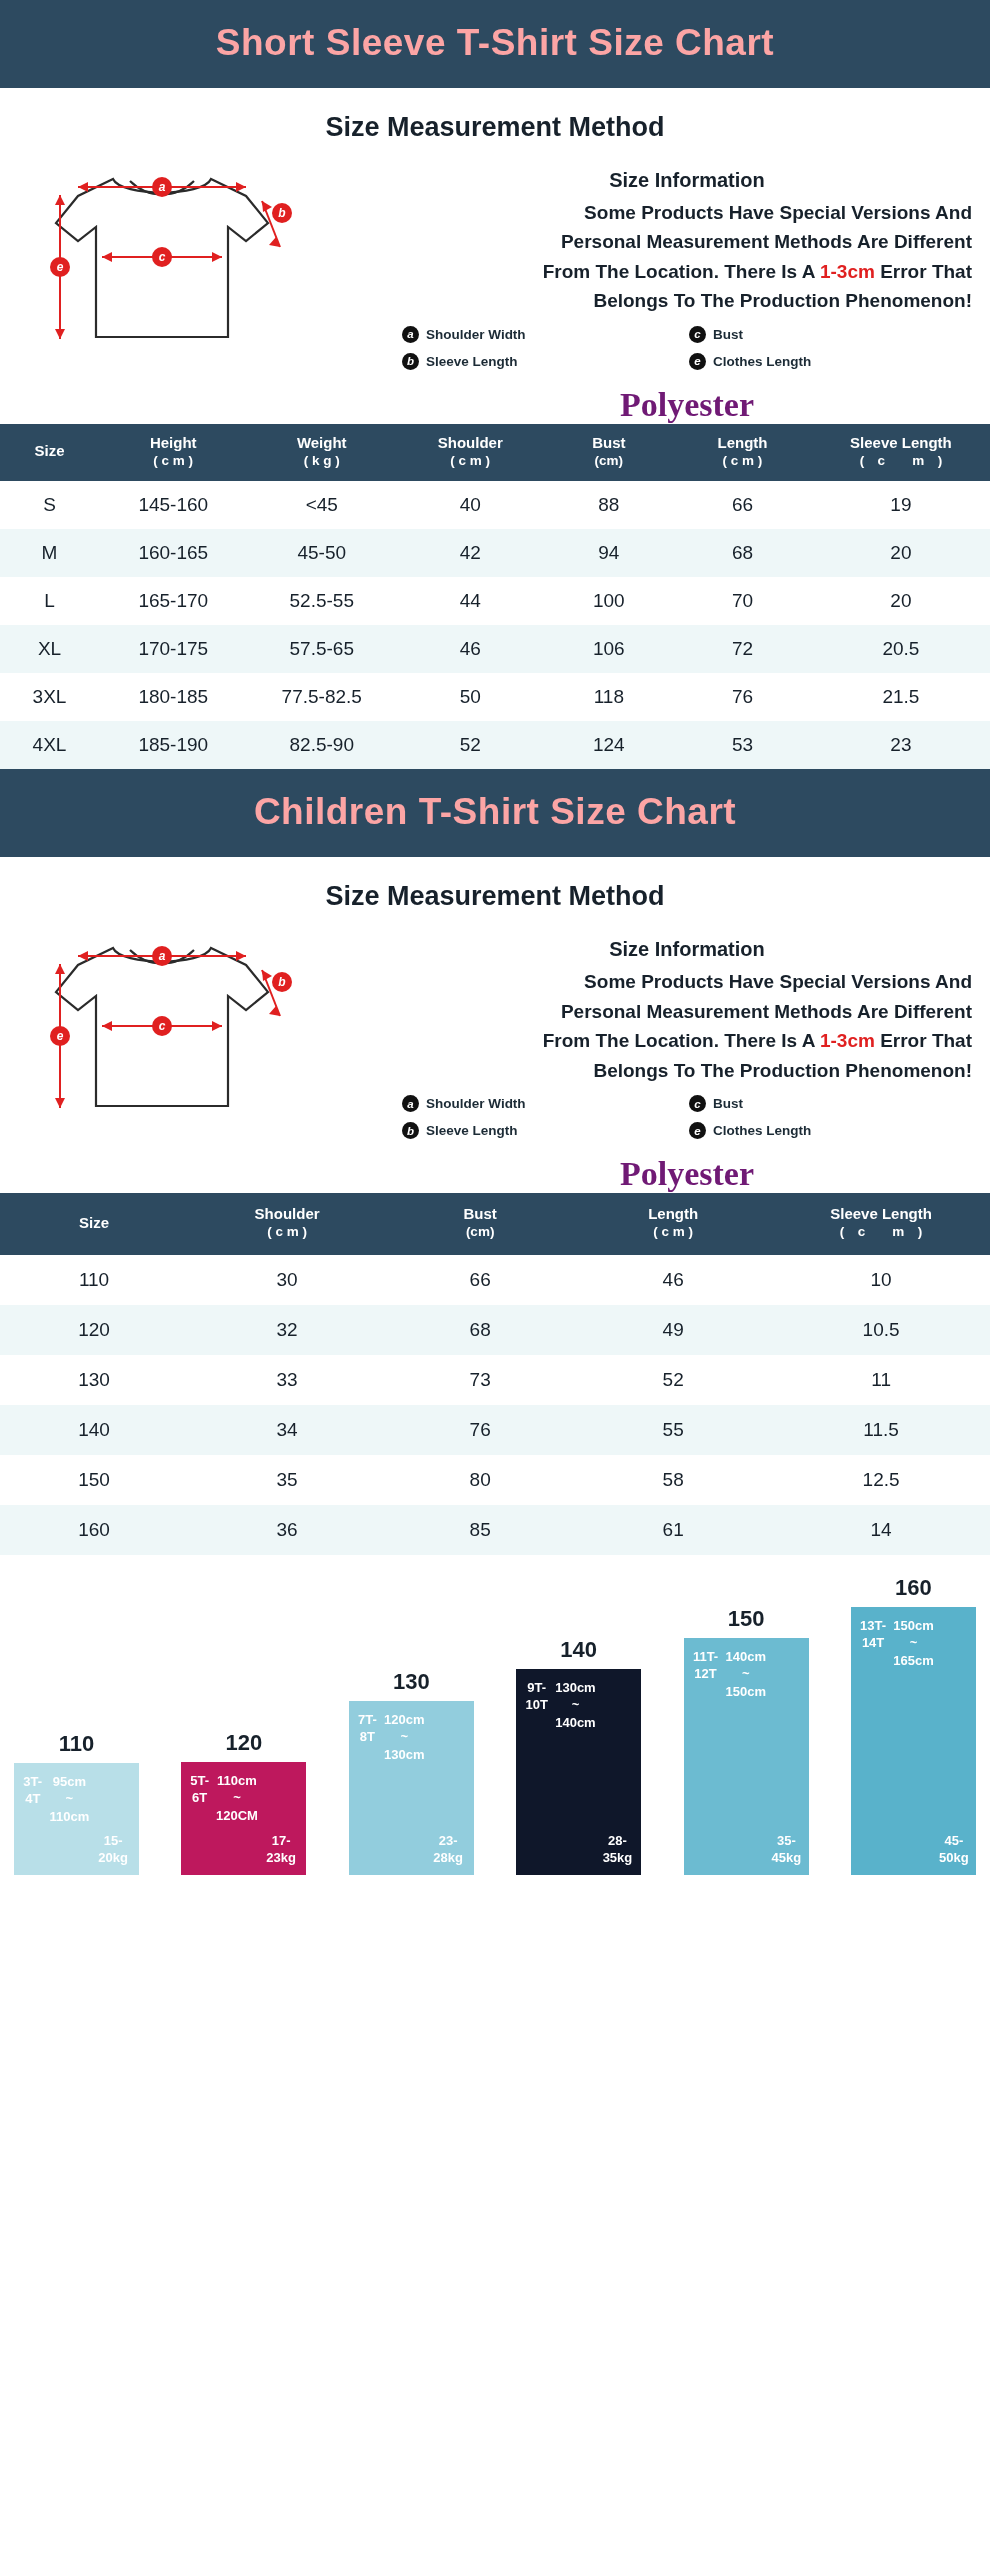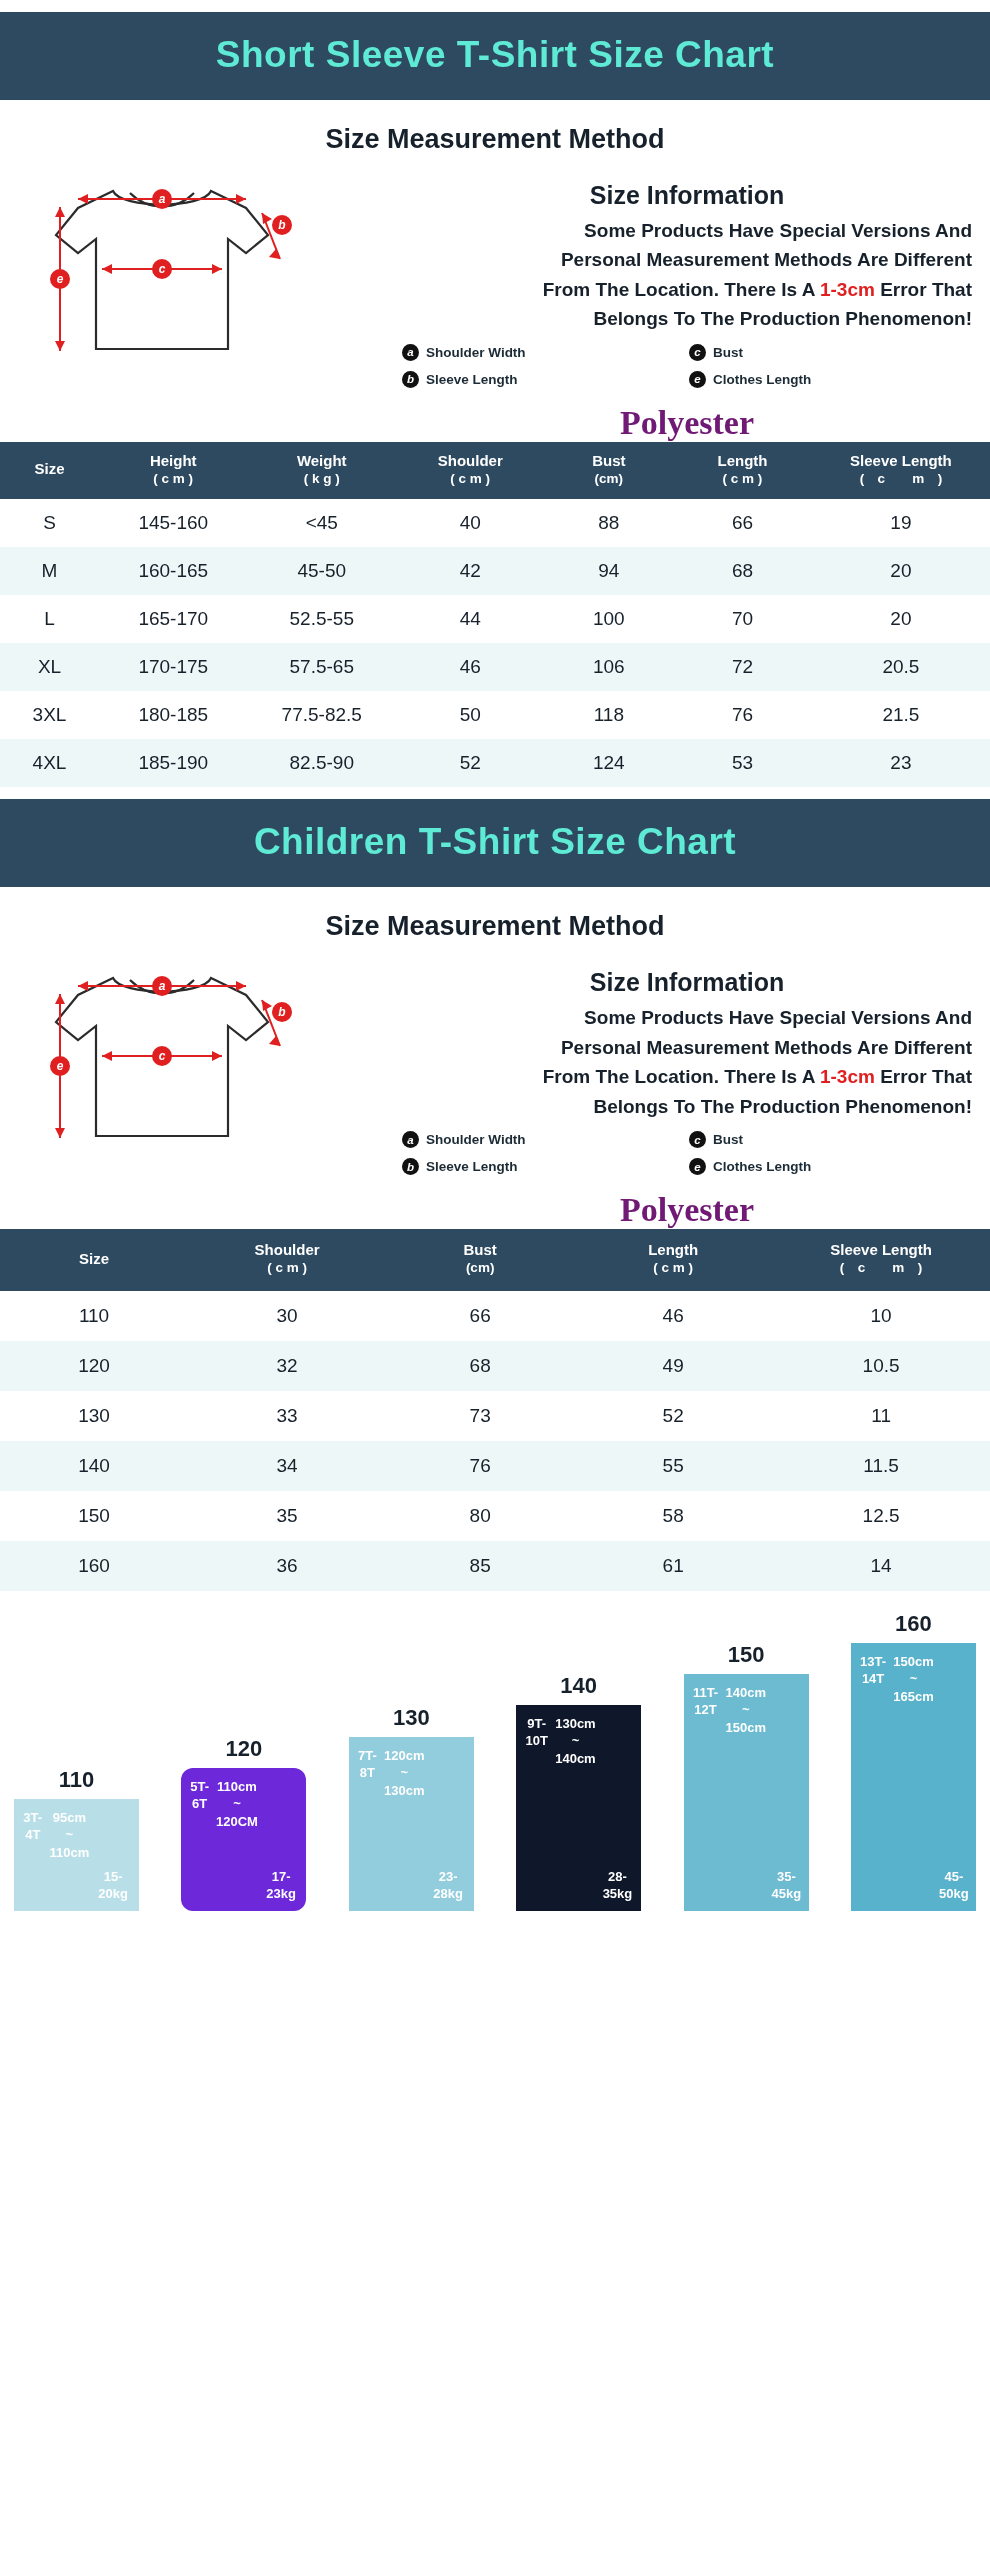--- a/index.html
+++ b/index.html
@@ -8,27 +8,26 @@
     width: 990px;
     background: #ffffff;
     font-family: "Liberation Sans", sans-serif;
     color: #1c2b36;
   }
   .page { width: 990px; position: relative; }
 
   
   .banner {
     background: #2d4a60;
-    color: #5eead4;
+    color: #fca5a5;
     text-align: center;
     font-size: 37px;
     font-weight: bold;
     padding: 22px 0 24px 0;
     letter-spacing: 0.5px;
-    margin-top: 12px;
   }
 
   
   .measure-block { padding: 14px 0 0 0; }
   .measure-title {
     text-align: center;
     font-size: 27px;
     font-weight: bold;
     color: #17212b;
     margin: 10px 0 8px 0;
@@ -36,21 +35,21 @@
   .measure-body {
     display: flex;
     flex-direction: row;
     align-items: flex-start;
     padding: 0 18px;
   }
   .shirt-col { width: 370px; position: relative; }
   .info-col { flex: 1; padding-left: 14px; padding-top: 18px;}
 
   .info-title {
-    font-size: 25px;
+    font-size: 20px;
     font-weight: bold;
     text-align: center;
     margin-bottom: 6px;
     color: #17212b;
   }
   .info-text {
     font-size: 19px;
     font-weight: bold;
     line-height: 1.55;
     color: #17212b;
@@ -453,21 +452,21 @@
         <div class="age">3T-4T</div>
         <div class="ht">95cm
 ~
 110cm</div>
         <div class="wt">15-20kg</div>
       </div>
     </div>
 
     <div class="bar-wrap">
       <div class="bar-label">120</div>
-      <div class="bar" style="height:143px;background:#6d28d9;border-radius:12px;">
+      <div class="bar" style="height:113px;background:#be185d;">
         <div class="age">5T-6T</div>
         <div class="ht">110cm
 ~
 120CM</div>
         <div class="wt">17-23kg</div>
       </div>
     </div>
 
     <div class="bar-wrap">
       <div class="bar-label">130</div>

